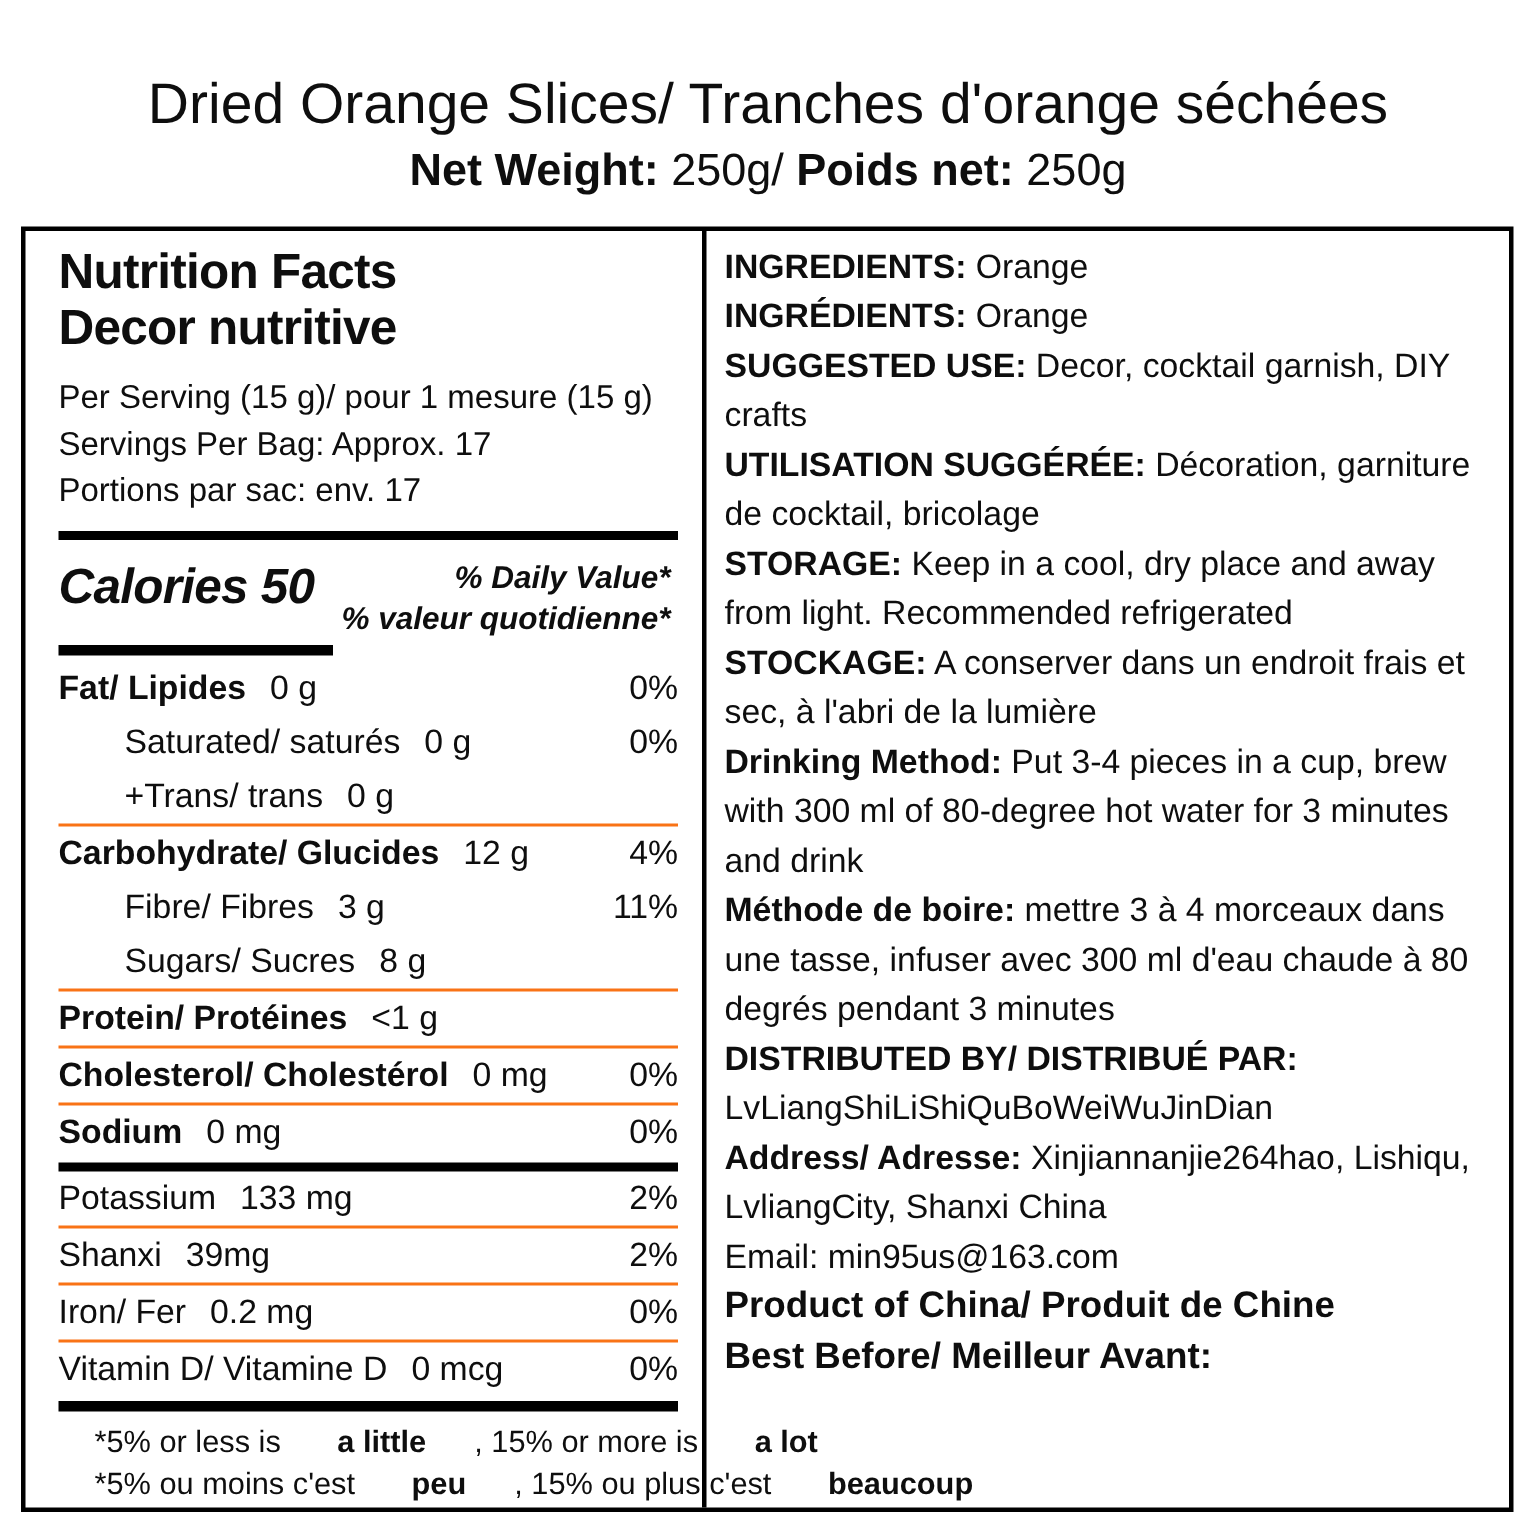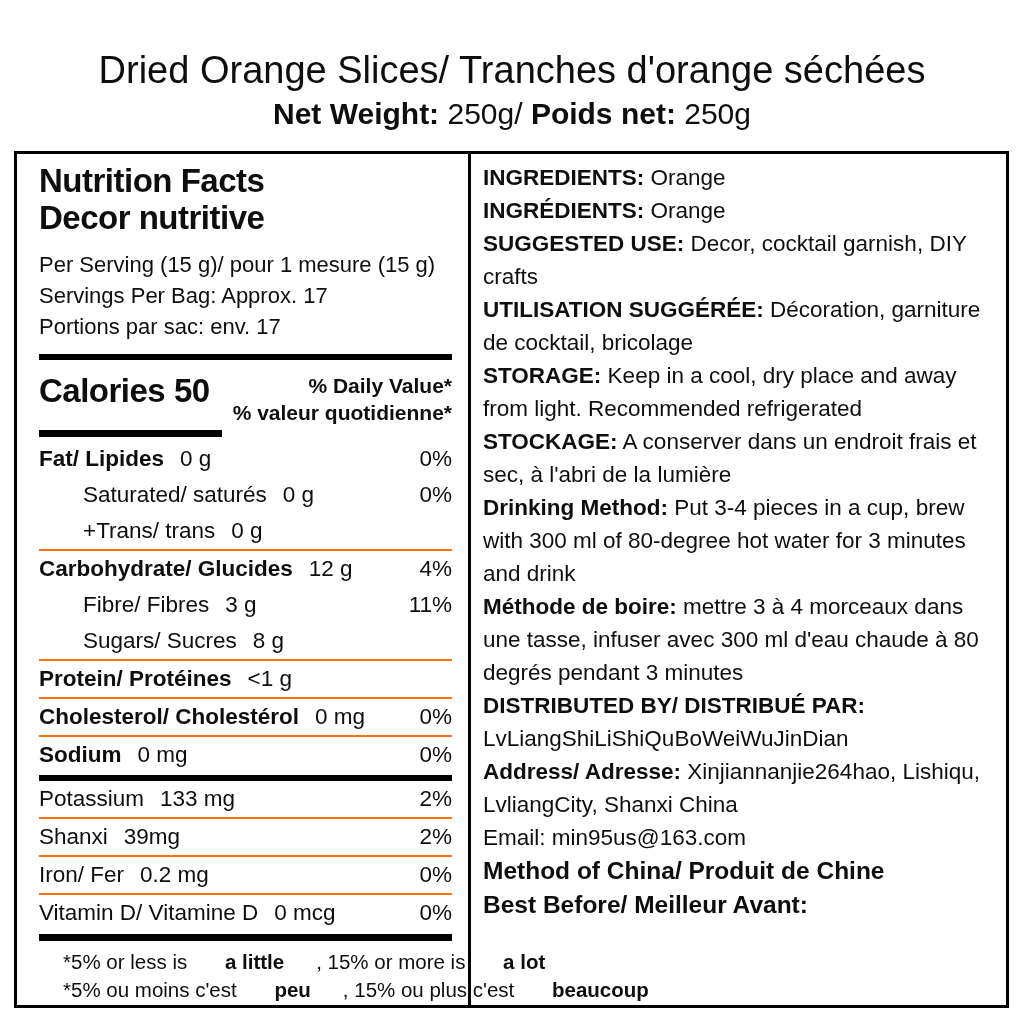--- a/index.html
+++ b/index.html
@@ -8,21 +8,21 @@
   .title-line{font-size:38px;line-height:36px;letter-spacing:0;}
   .weight-line{font-size:30px;line-height:36px;margin-top:8px;}
   .weight-line span{white-space:pre;}
   .b{font-weight:bold;text-align:center;}
   .label-box{position:absolute;left:14px;top:151px;width:989px;height:851px;border:3px solid #000;display:flex;box-sizing:content-box;}
   
   .nf-panel{width:454px;box-sizing:border-box;border-right:3px solid #000;padding:8px 16px 0 22px;}
   .nf-title{font-weight:bold;font-size:33px;line-height:37px;letter-spacing:-0.5px;}
   .servings{font-size:22px;line-height:31px;margin-top:13px;}
   .thickbar{height:6px;background:#000;margin-top:12px;}
-  .cal-row{display:flex;justify-content:space-between;align-items:flex-start;padding:12px 0 2px;}
+  .cal-row{display:flex;justify-content:flex-start;align-items:flex-start;padding:12px 0 2px;font-style:italic;}
   .cal-label{font-size:33px;font-weight:bold;letter-spacing:-0.5px;}
   .dv-header{font-size:21px;font-weight:bold;text-align:right;line-height:27px;margin-left:18px;}
   .cal-underline{width:183px;height:7px;background:#000;margin:2px 0 4px;}
   .nrow{display:flex;justify-content:space-between;align-items:baseline;font-size:22.5px;line-height:26px;padding:5px 0;}
   .nrow.sep{border-top:2px solid #f97316;}
   .nm{white-space:pre;}
   .amt{margin-left:16px;white-space:pre;}
   .ind .nm{padding-left:44px;}
   .dv{white-space:pre;}
   .footbar{height:7px;background:#000;margin:3px 0 7px;}
@@ -132,17 +132,17 @@
     <p class="ip"><span class="b">INGRÉDIENTS:</span><span> Orange</span></p>
     <p class="ip"><span class="b">SUGGESTED USE:</span><span> Decor, cocktail garnish, DIY crafts</span></p>
     <p class="ip"><span class="b">UTILISATION SUGGÉRÉE:</span><span> Décoration, garniture de cocktail, bricolage</span></p>
     <p class="ip"><span class="b">STORAGE:</span><span> Keep in a cool, dry place and away from light. Recommended refrigerated</span></p>
     <p class="ip"><span class="b">STOCKAGE:</span><span> A conserver dans un endroit frais et sec, à l'abri de la lumière</span></p>
     <p class="ip"><span class="b">Drinking Method:</span><span> Put 3-4 pieces in a cup, brew with 300 ml of 80-degree hot water for 3 minutes and drink</span></p>
     <p class="ip"><span class="b">Méthode de boire:</span><span> mettre 3 à 4 morceaux dans une tasse, infuser avec 300 ml d'eau chaude à 80 degrés pendant 3 minutes</span></p>
     <p class="ip"><span class="b">DISTRIBUTED BY/ DISTRIBUÉ PAR:</span><span> LvLiangShiLiShiQuBoWeiWuJinDian</span></p>
     <p class="ip"><span class="b">Address/ Adresse:</span><span> Xinjiannanjie264hao, Lishiqu, LvliangCity, Shanxi China</span></p>
     <p class="ip"><span class="b"></span><span>Email: min95us@163.com</span></p>
-    <p class="ip big"><span>Method of China/ Produit de Chine</span><span></span></p>
+    <p class="ip big"><span>Product of China/ Produit de Chine</span><span></span></p>
     <p class="ip big"><span>Best Before/ Meilleur Avant:</span><span></span></p>
   </div>
 
 </div>
 
 </body></html>

